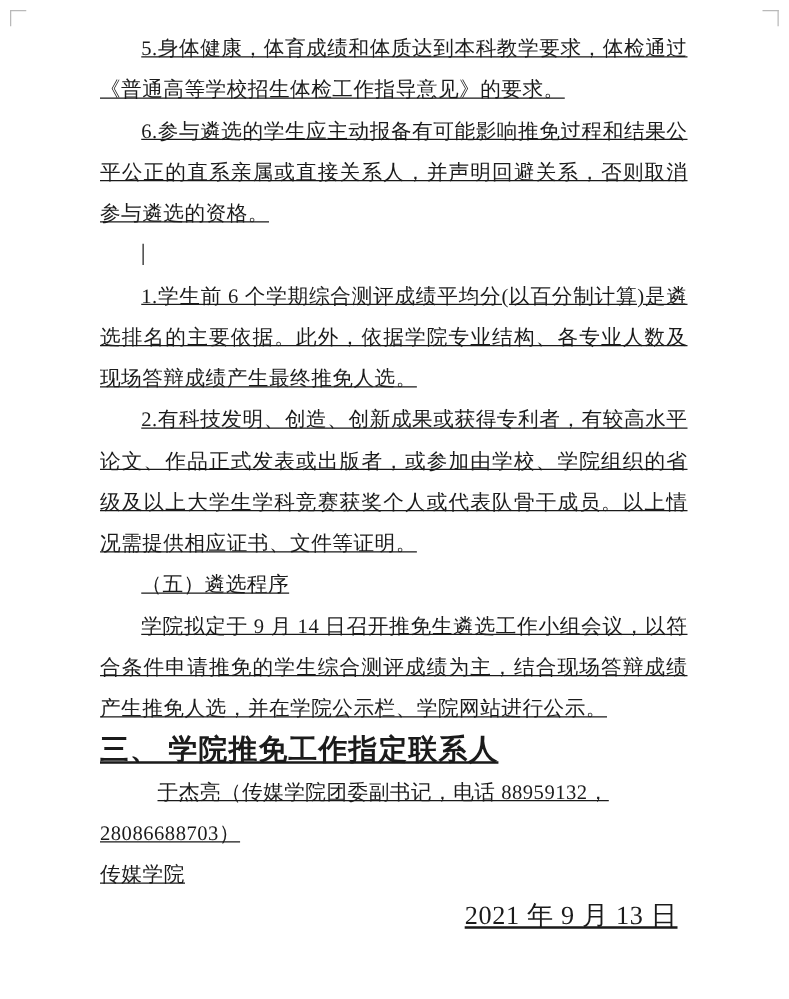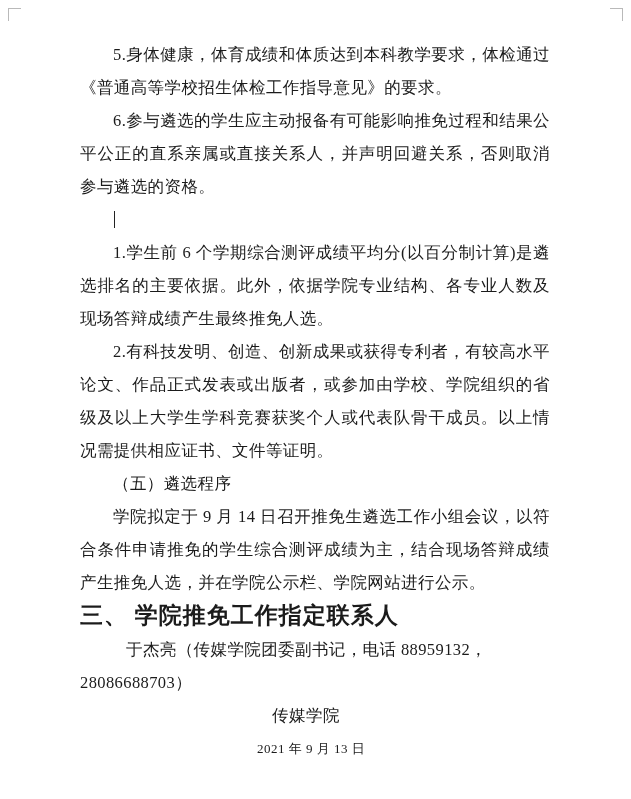--- a/index.html
+++ b/index.html
@@ -35,23 +35,24 @@
   .mark::after  { width: 1px;  height: 13px; }
   .mark.tl { top: 8px;  left: 8px; }
   .mark.tl::before { top: 0; left: 0; }
   .mark.tl::after  { top: 0; left: 0; }
   .mark.tr { top: 8px;  right: 8px; }
   .mark.tr::before { top: 0; right: 0; }
   .mark.tr::after  { top: 0; right: 0; }
 
   .content {
     position: absolute;
-    top: 38px;
+    top: 22px;
     left: 80px;
     width: 470px;
+    text-decoration: underline;
   }
   p {
     margin: 0 0 0 0;
     font-size: 16.5px;
     line-height: 33px;
     text-align: justify;
     text-justify: inter-ideograph;
     letter-spacing: 0.4px;
     color: #1b1b1b;
   }
@@ -65,29 +66,29 @@
   }
   .caret {
     display: inline-block;
     width: 1px;
     height: 17px;
     background: #222;
     vertical-align: -3px;
     margin-left: 1px;
   }
   .signature {
-    text-align: center;
+    text-align: left;
     font-size: 16.5px;
     line-height: 33px;
     letter-spacing: 0.5px;
     margin-right: 18px;
   }
   .date {
-    text-align: center;
-    font-size: 13px;
+    text-align: right;
+    font-size: 21px;
     line-height: 33px;
     letter-spacing: 0.5px;
     margin-right: 8px;
   }
   .contact-name { text-indent: 46px; }
 </style>
 </head>
 <body>
 
 <div class="page">

